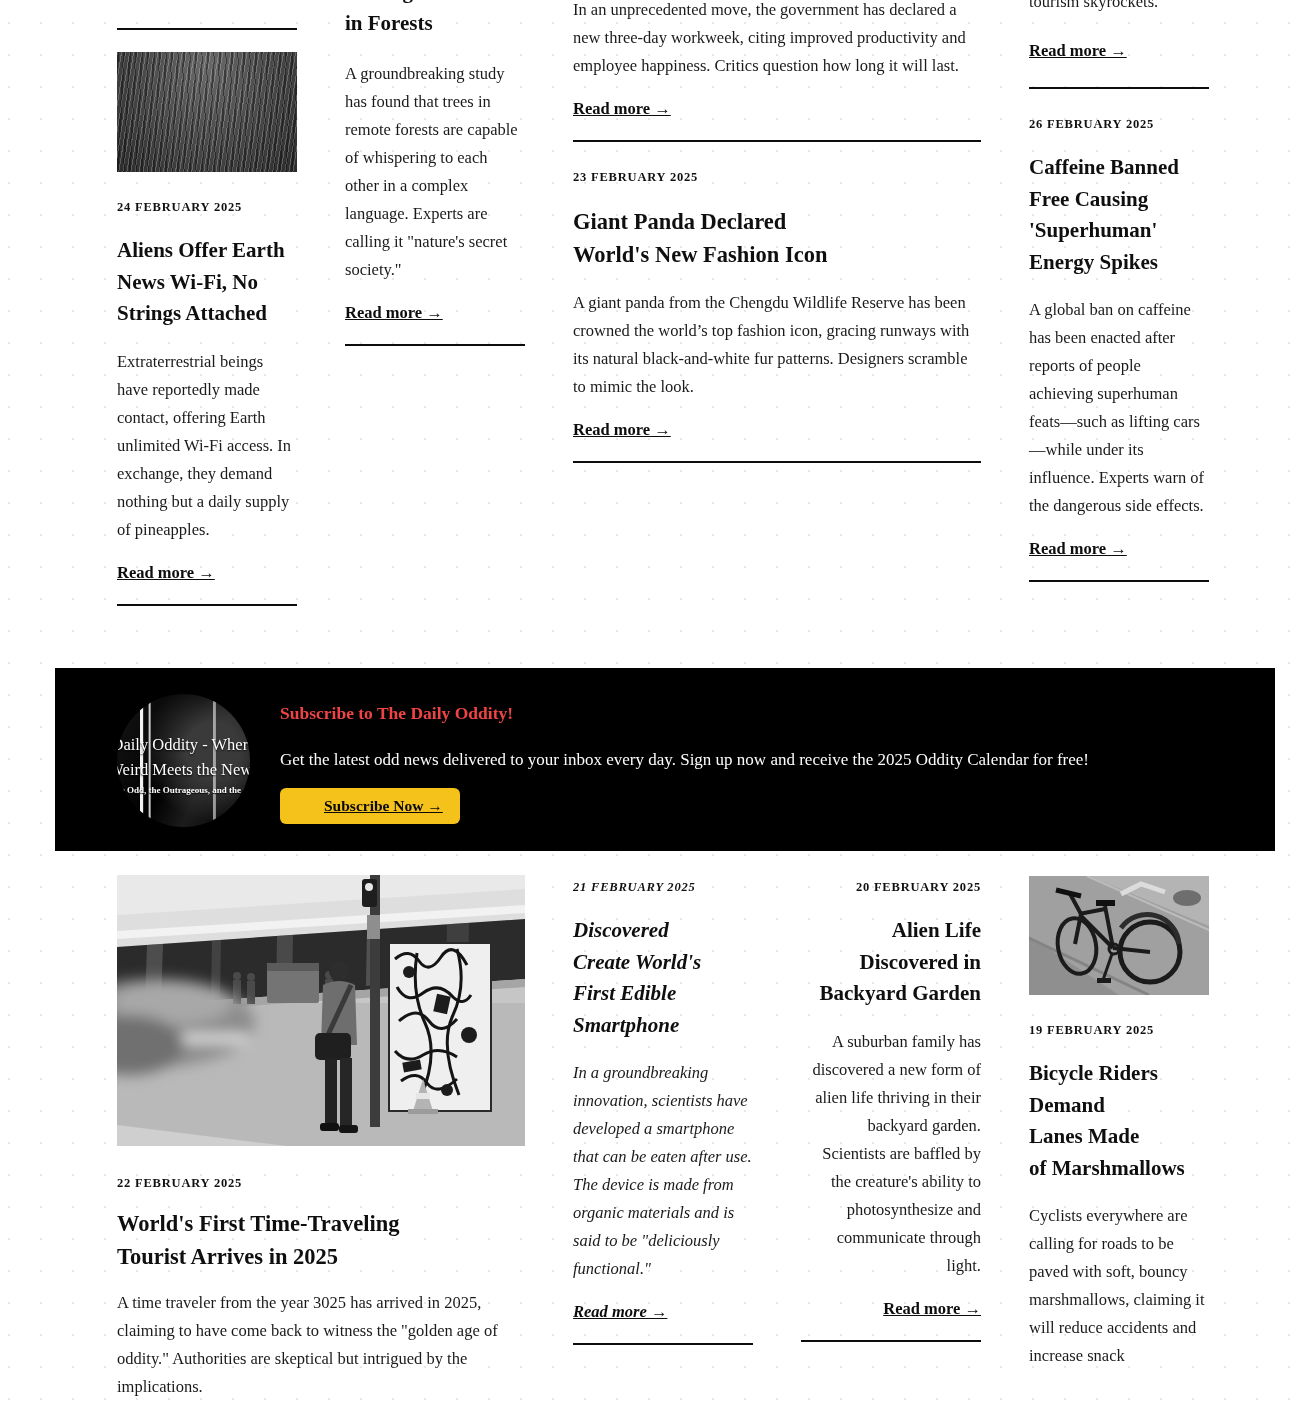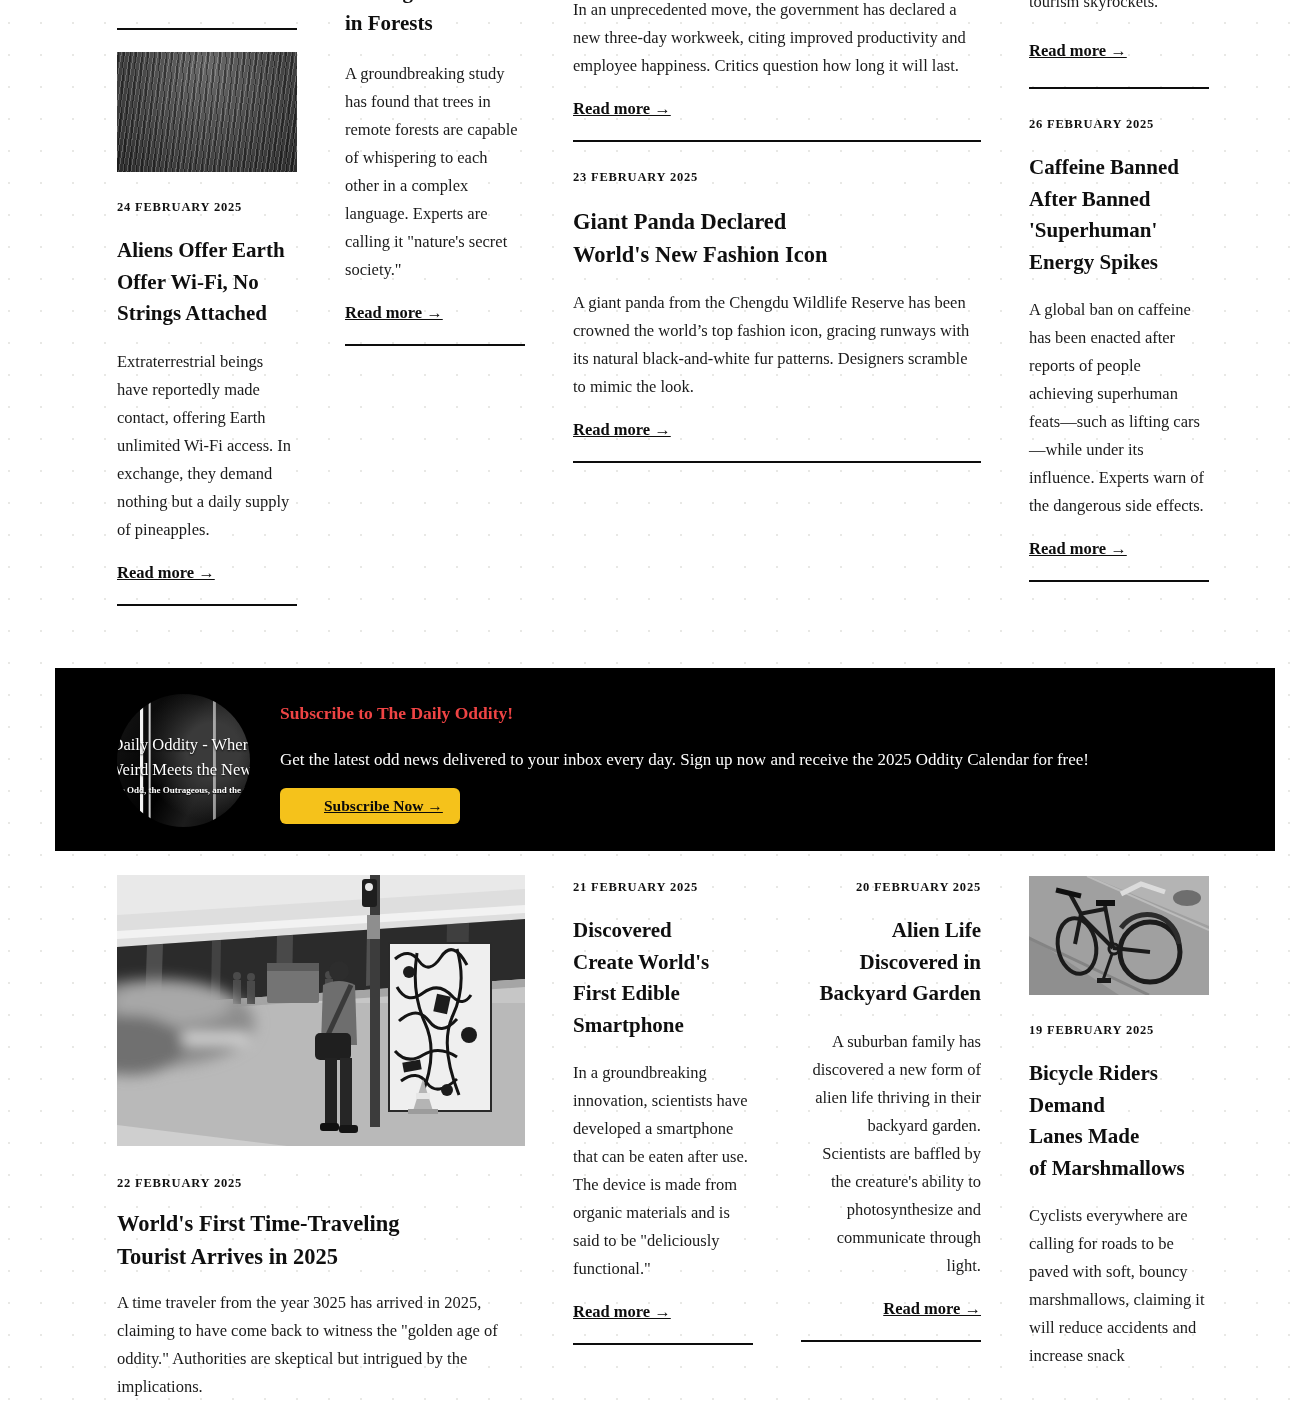--- a/index.html
+++ b/index.html
@@ -54,21 +54,21 @@
 <body>
 
 <div id="viewport">
 
   <article class="card" style="left:117px;top:28px;width:180px;">
     <div class="rule"></div>
     <div class="thumb fur"></div>
     <div class="date">24 FEBRUARY 2025</div>
     <h2 class="title">
         <span class="tline">Aliens Offer Earth</span>
-        <span class="tline">Offer Wi-Fi, No</span>
+        <span class="tline">News Wi-Fi, No</span>
         <span class="tline">Strings Attached</span>
       </h2>
     <p class="excerpt">Extraterrestrial beings have reportedly made contact, offering Earth unlimited Wi-Fi access. In exchange, they demand nothing but a daily supply of pineapples.</p>
     <a class="readmore">Read more →</a>
     <div class="rule rule-bottom"></div>
   </article>
 
   <article class="card" style="left:345px;top:-24px;width:180px;">
     <h2 class="title" style="margin-top:0;">
         <span class="tline">Talking Trees</span>
@@ -100,21 +100,21 @@
   <div class="card" style="left:1029px;top:-12px;width:180px;">
     <article>
       <p class="excerpt" style="margin-top:0;">tourism skyrockets.</p>
       <a class="readmore" style="margin-top:25px;">Read more →</a>
       <div class="rule" style="margin-top:26px;"></div>
     </article>
     <article>
       <div class="date">26 FEBRUARY 2025</div>
       <h2 class="title">
           <span class="tline">Caffeine Banned</span>
-          <span class="tline">After Banned</span>
+          <span class="tline">Free Causing</span>
           <span class="tline">'Superhuman'</span>
           <span class="tline">Energy Spikes</span>
         </h2>
       <p class="excerpt">A global ban on caffeine has been enacted after reports of people achieving superhuman feats—such as lifting cars—while under its influence. Experts warn of the dangerous side effects.</p>
       <a class="readmore">Read more →</a>
       <div class="rule rule-bottom"></div>
     </article>
   </div>
 
   <section class="banner" style="left:55px;top:668px;width:1220px;height:183px;">
@@ -224,21 +224,21 @@
       </svg>
     </div>
     <div class="date" style="margin-top:30px;">22 FEBRUARY 2025</div>
     <h2 class="title title-lg" style="margin-top:16px;">
         <span class="tline">World's First Time-Traveling</span>
         <span class="tline">Tourist Arrives in 2025</span>
       </h2>
     <p class="excerpt" style="margin-top:16px;">A time traveler from the year 3025 has arrived in 2025, claiming to have come back to witness the "golden age of oddity." Authorities are skeptical but intrigued by the implications.</p>
   </article>
 
-  <article class="card" style="left:573px;top:868px;width:180px;">
+  <article class="card" style="left:573px;top:868px;width:180px;font-style:italic;">
     <div class="date" style="margin-top:12px;">21 FEBRUARY 2025</div>
     <h2 class="title">
         <span class="tline">Discovered</span>
         <span class="tline">Create World's</span>
         <span class="tline">First Edible</span>
         <span class="tline">Smartphone</span>
       </h2>
     <p class="excerpt">In a groundbreaking innovation, scientists have developed a smartphone that can be eaten after use. The device is made from organic materials and is said to be "deliciously functional."</p>
     <a class="readmore">Read more →</a>
     <div class="rule rule-bottom"></div>

